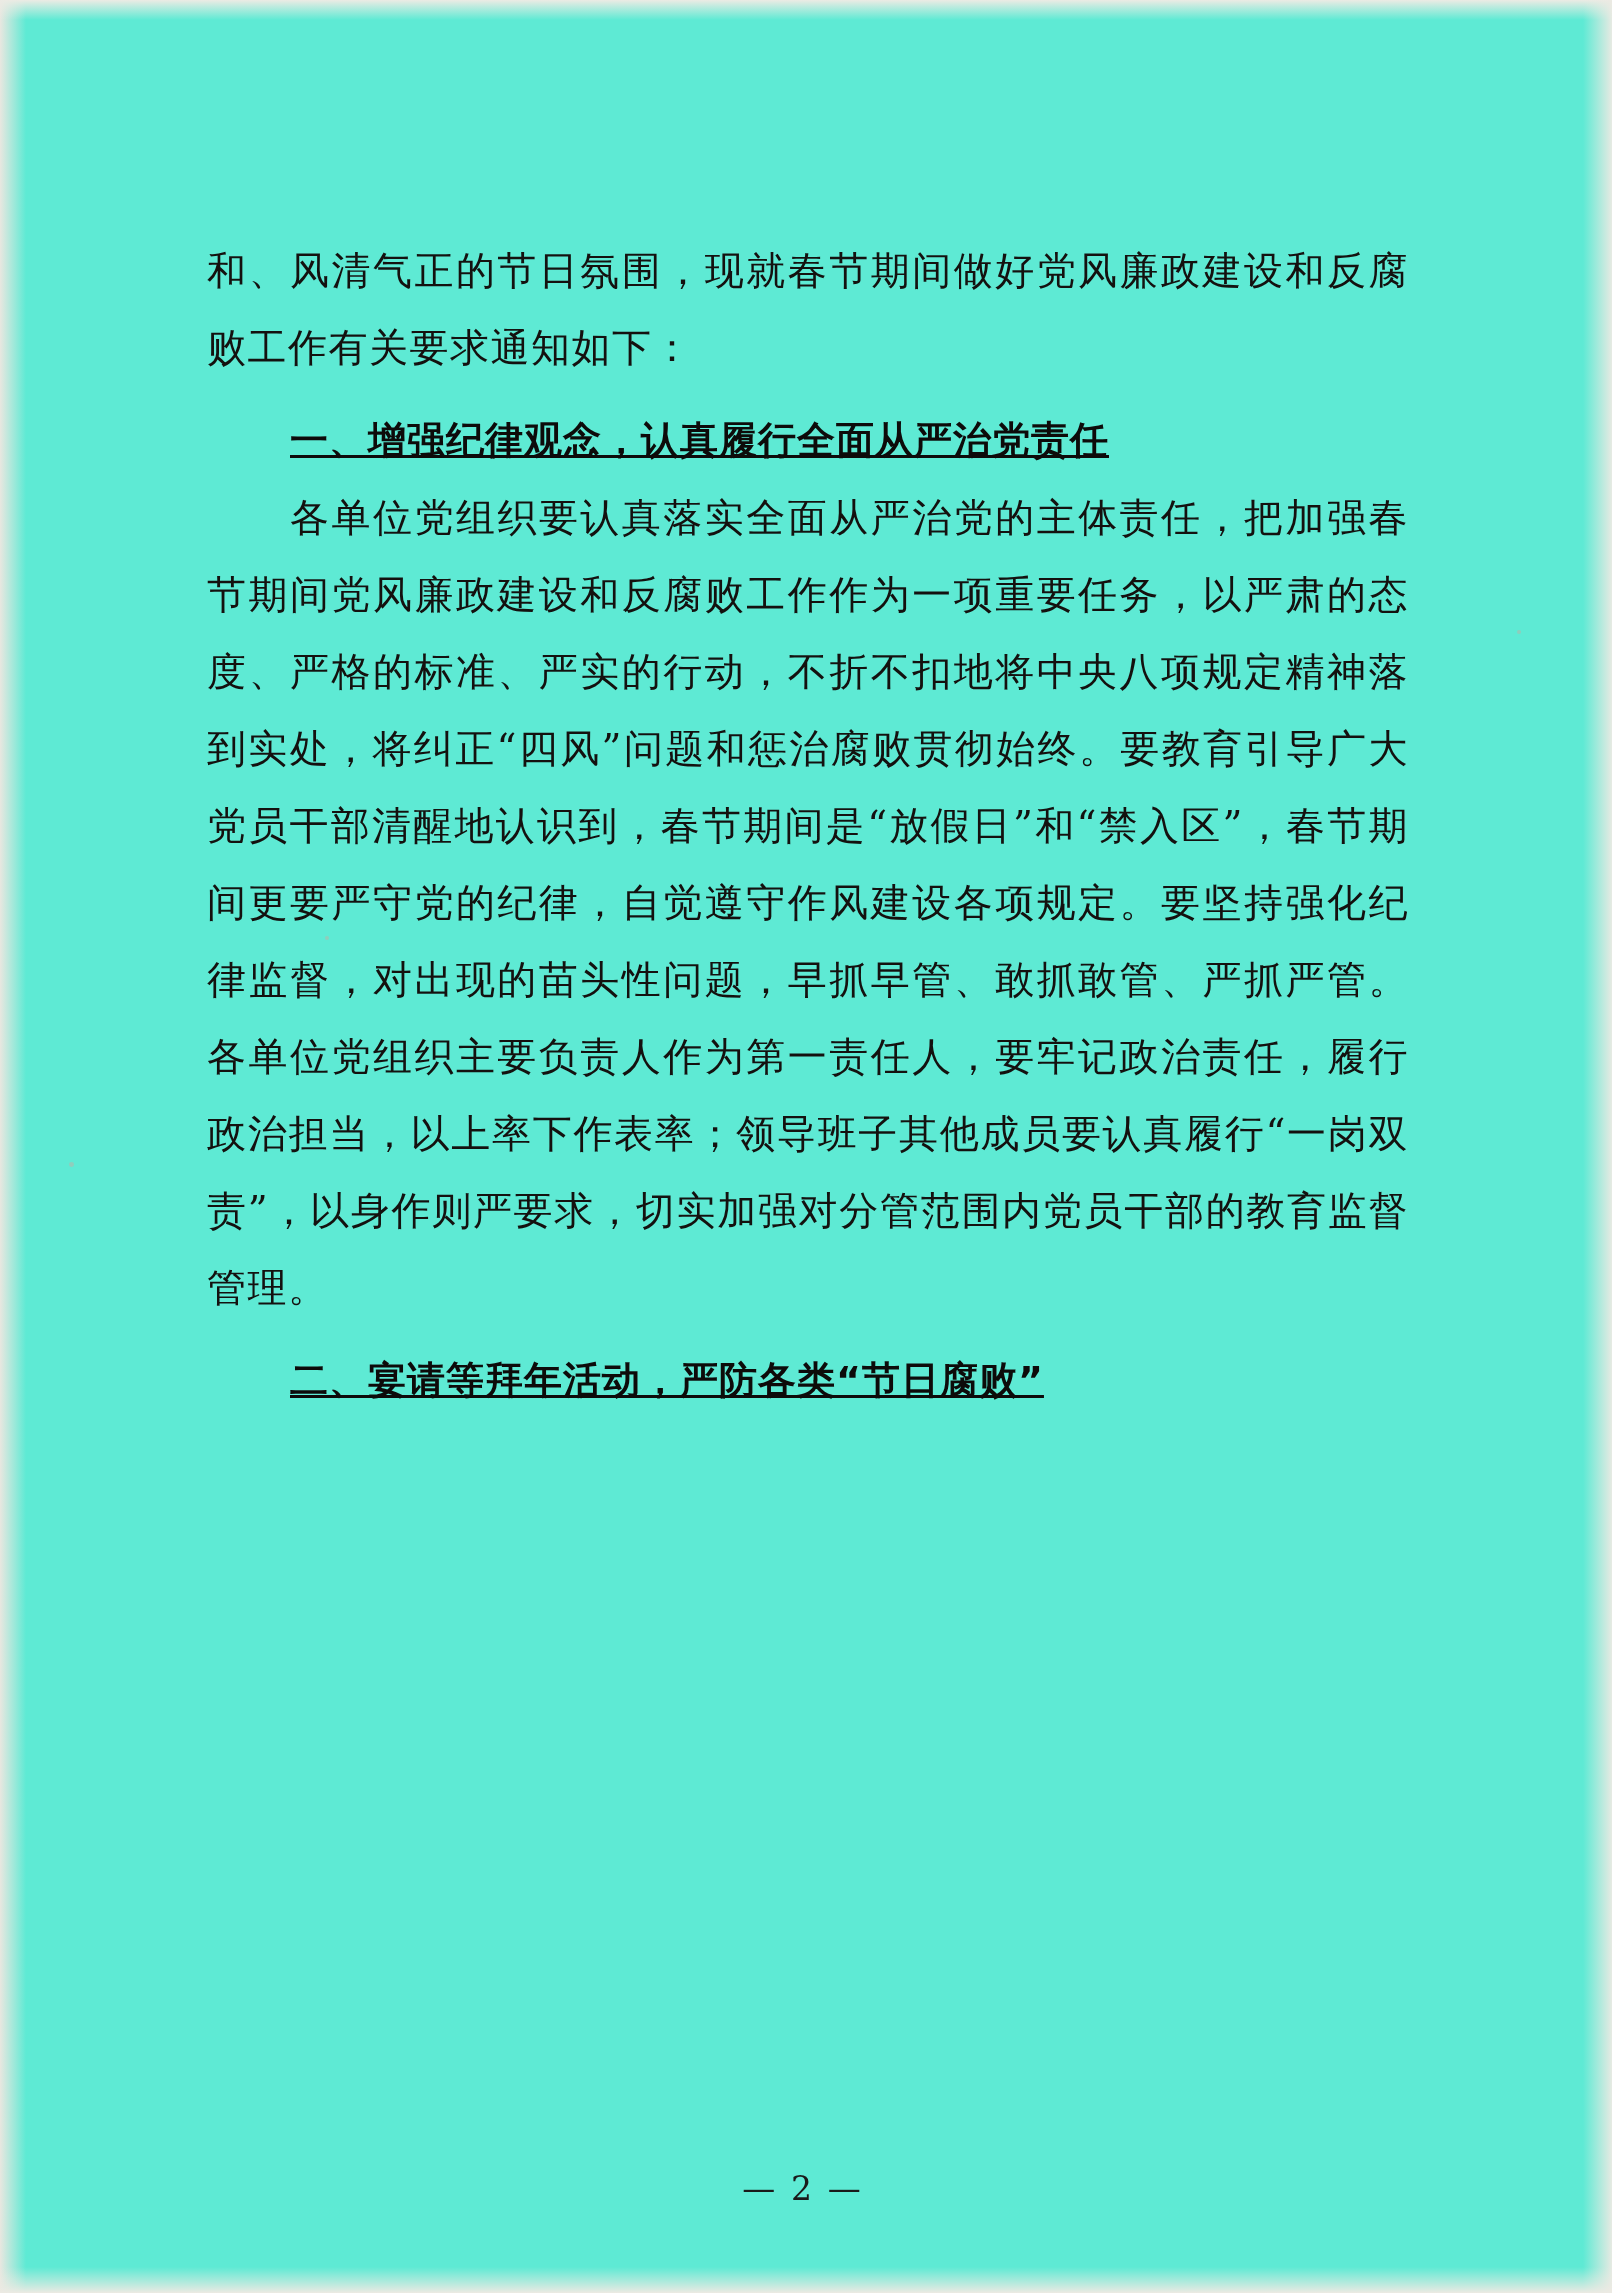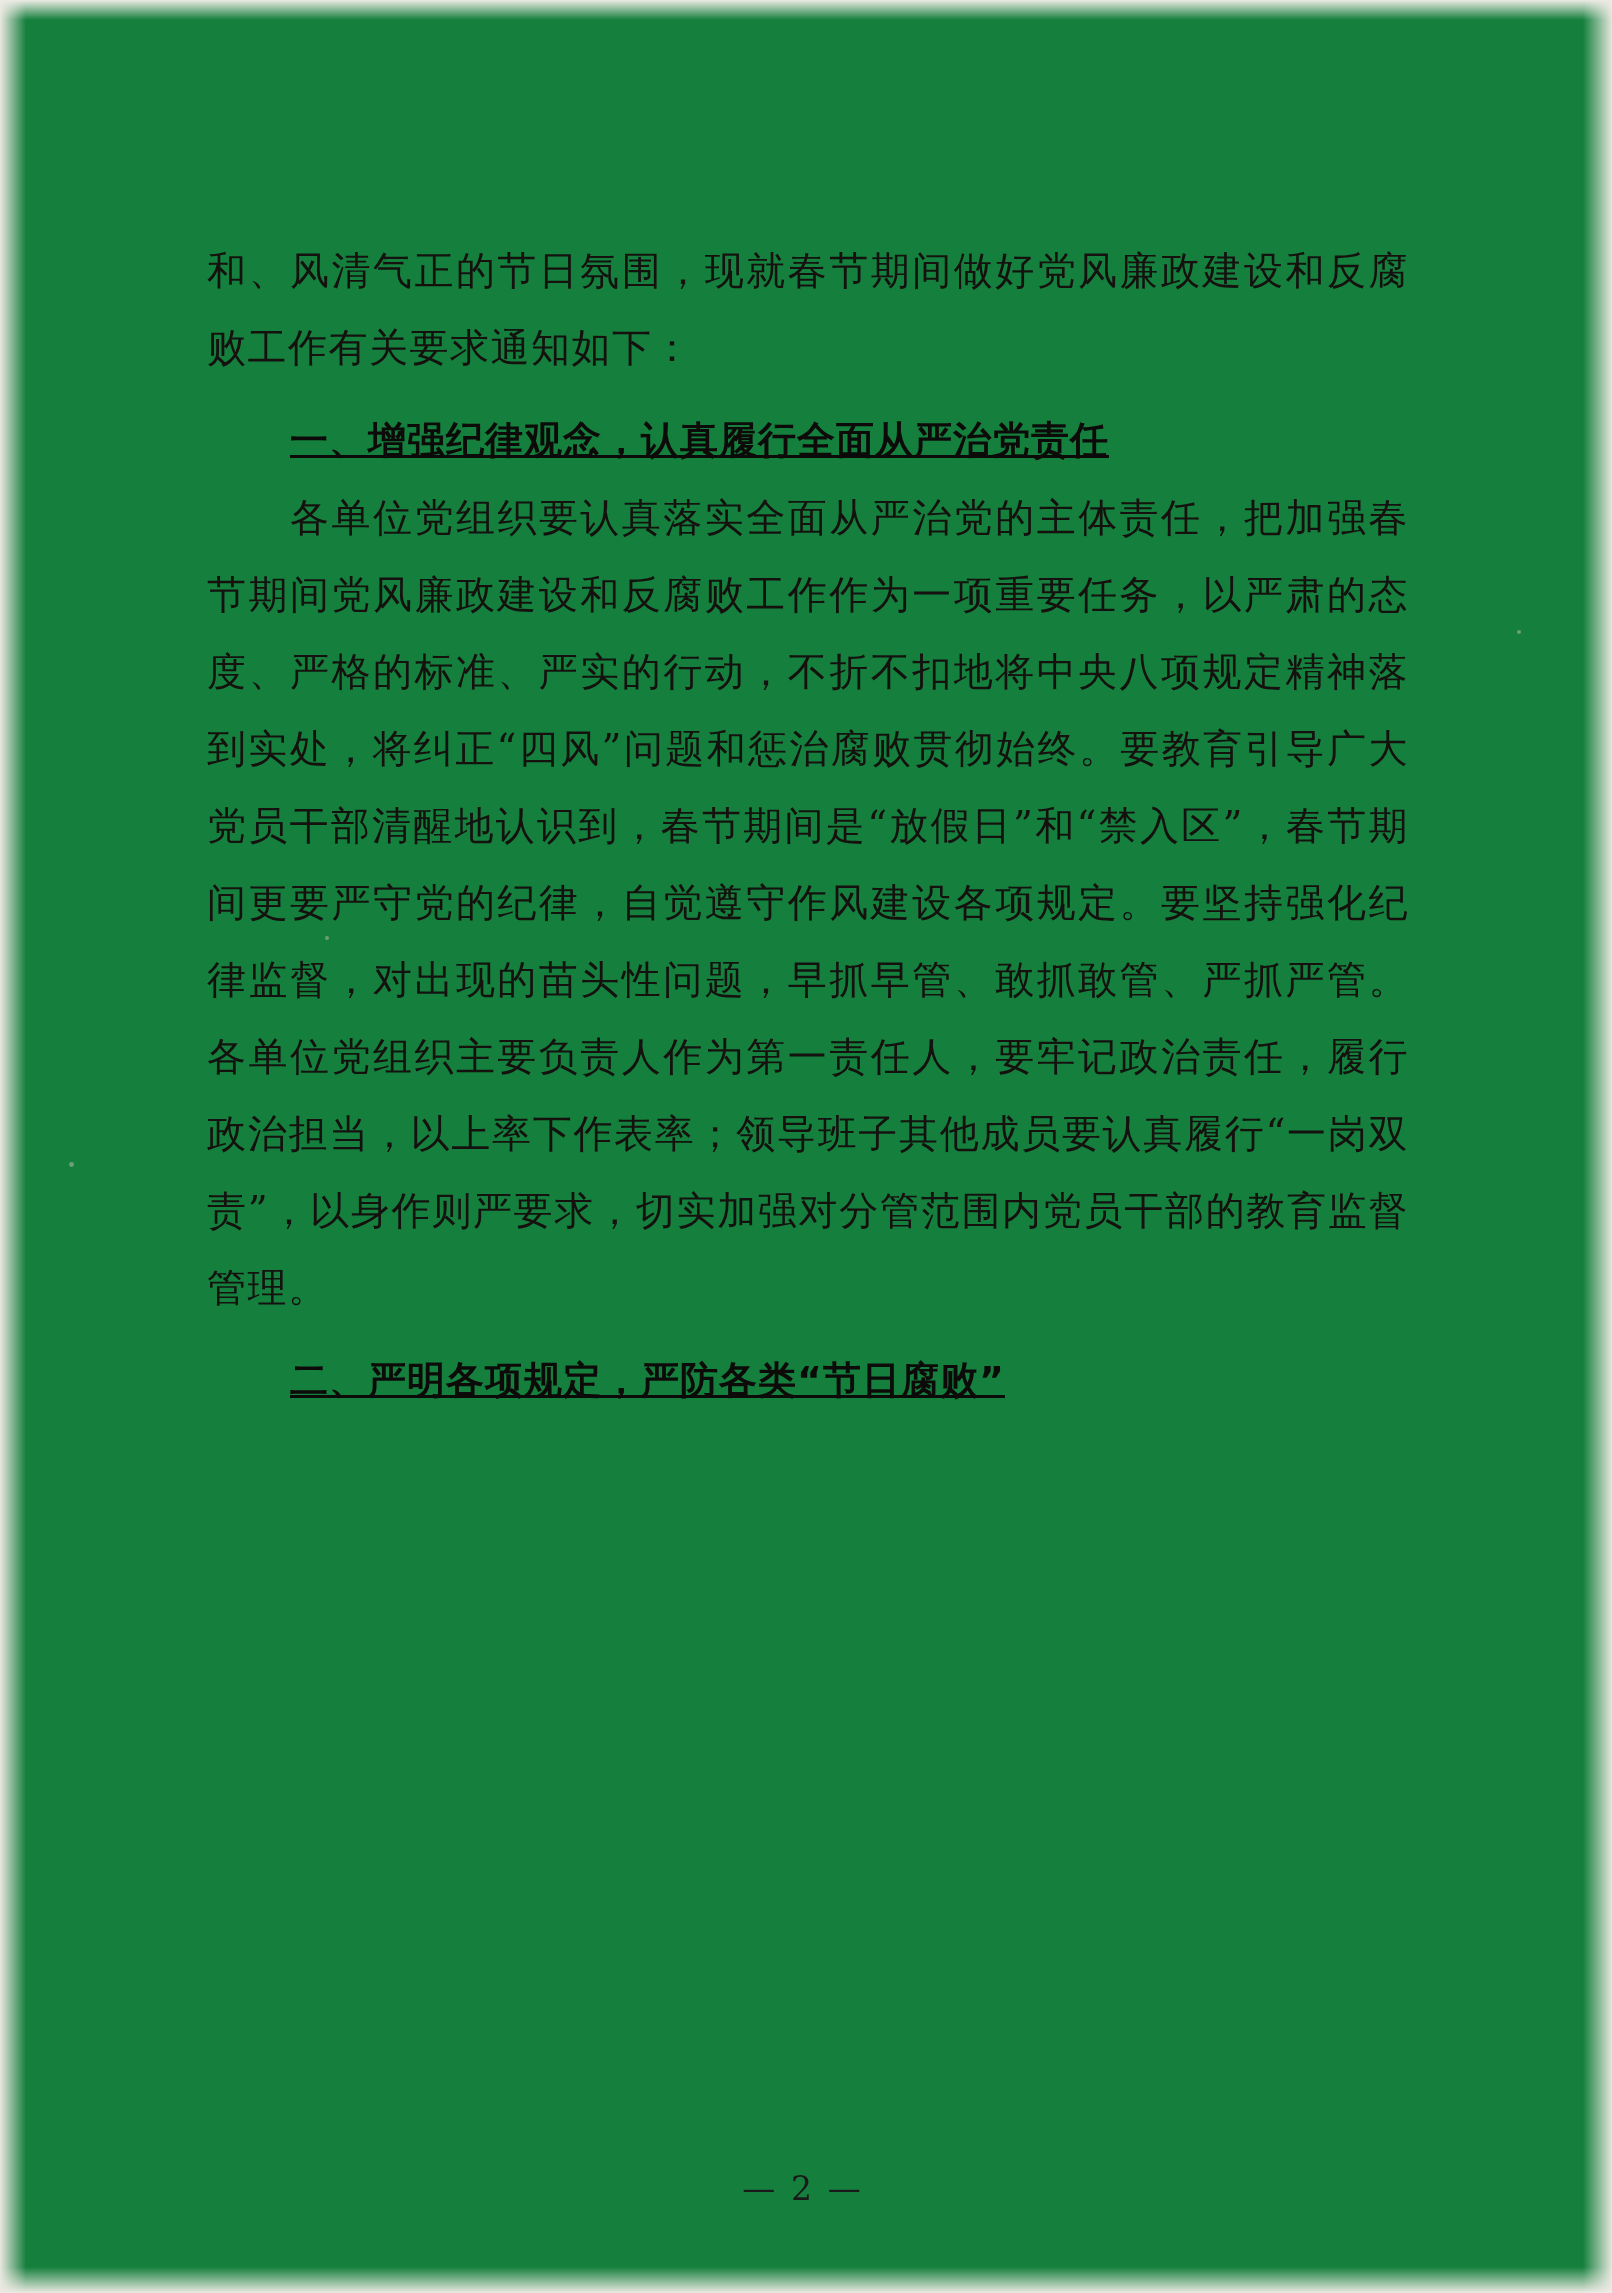--- a/index.html
+++ b/index.html
@@ -5,21 +5,21 @@
   html, body {
     margin: 0;
     padding: 0;
     background: #ffffff;
   }
   .page {
     position: relative;
     width: 1613px;
     height: 2293px;
     margin: 0 auto;
-    background: #15803d;
+    background: #5eead4;
     overflow: hidden;
     font-family: "DejaVu Serif", serif;
     color: #111111;
   }
   
   .paper-edge-left {
     position: absolute;
     left: 0; top: 0; bottom: 0;
     width: 25.6px;
     background: linear-gradient(to right, #e9e7e0, rgba(253,253,251,0));
@@ -116,21 +116,21 @@
   <div class="speck" style="left:325px; top:936px; width:3.9px; height:3.9px;"></div>
 
   <div class="content">
 
     <p class="body-text">和、风清气正的节日氛围，现就春节期间做好党风廉政建设和反腐败工作有关要求通知如下：</p>
 
     <h2 class="section-head">一、增强纪律观念，认真履行全面从严治党责任</h2>
 
     <p class="body-text indent">各单位党组织要认真落实全面从严治党的主体责任，把加强春节期间党风廉政建设和反腐败工作作为一项重要任务，以严肃的态度、严格的标准、严实的行动，不折不扣地将中央八项规定精神落到实处，将纠正“四风”问题和惩治腐败贯彻始终。要教育引导广大党员干部清醒地认识到，春节期间是“放假日”和“禁入区”，春节期间更要严守党的纪律，自觉遵守作风建设各项规定。要坚持强化纪律监督，对出现的苗头性问题，早抓早管、敢抓敢管、严抓严管。各单位党组织主要负责人作为第一责任人，要牢记政治责任，履行政治担当，以上率下作表率；领导班子其他成员要认真履行“一岗双责”，以身作则严要求，切实加强对分管范围内党员干部的教育监督管理。</p>
 
-    <h2 class="section-head">二、严明各项规定，严防各类“节日腐败”</h2>
+    <h2 class="section-head">二、宴请等拜年活动，严防各类“节日腐败”</h2>
 
   </div>
 
   <div class="page-number">
     <span class="dash">—</span><span>2</span><span class="dash">—</span>
   </div>
 </div>
 
 
 </body></html>

